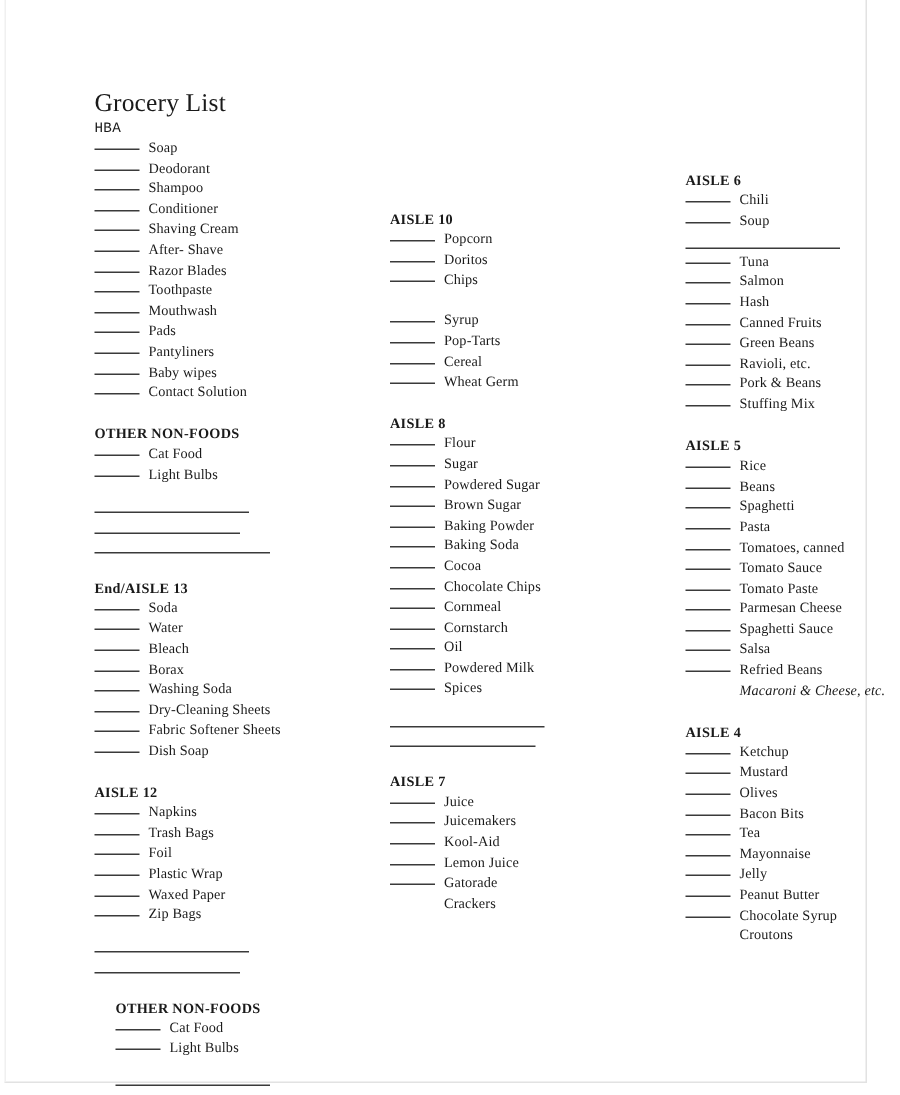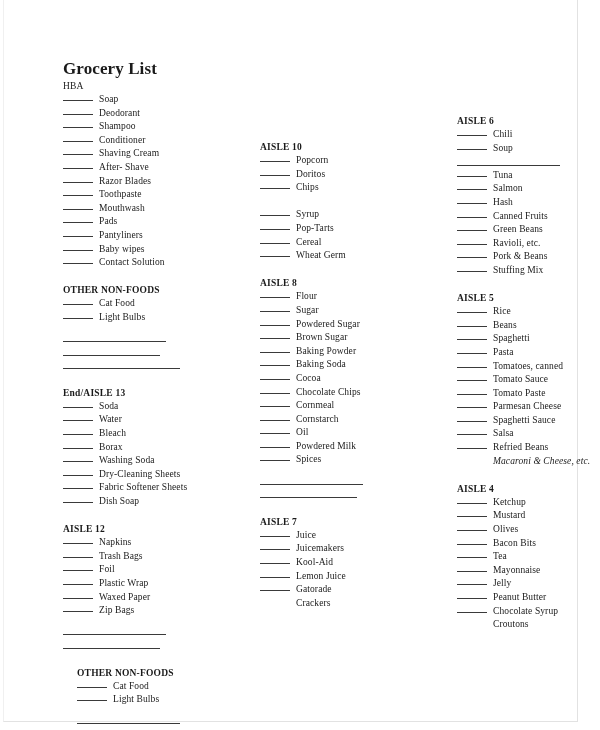--- a/index.html
+++ b/index.html
@@ -28,21 +28,21 @@
     border-bottom: 1px solid #e2e2e2;
     border-left: 1px solid #f0f0f0;
     box-sizing: border-box;
   }
 
   .page-title {
     position: absolute;
     left: 59px;
     top: 60px;
     font-size: 17px;
-    font-weight: bold;
+    font-weight: normal;
     letter-spacing: 0.1px;
     line-height: 1.1;
     white-space: nowrap;
   }
 
   
   .col {
     position: absolute;
     top: 0;
   }
@@ -52,21 +52,21 @@
 
   .section { margin: 0; padding: 0; }
 
   .sec-head {
     font-size: 9.5px;
     font-weight: bold;
     line-height: 14px;
     white-space: nowrap;
     letter-spacing: 0.2px;
   }
-  .sec-head.plain { font-weight: normal; }
+  .sec-head.plain { font-weight: normal; font-family: Liberation Mono, monospace; }
 
   .item {
     font-size: 9.5px;
     line-height: 13.6px;
     white-space: nowrap;
     letter-spacing: 0.1px;
   }
   .item .rule {
     display: inline-block;
     width: 30px;

